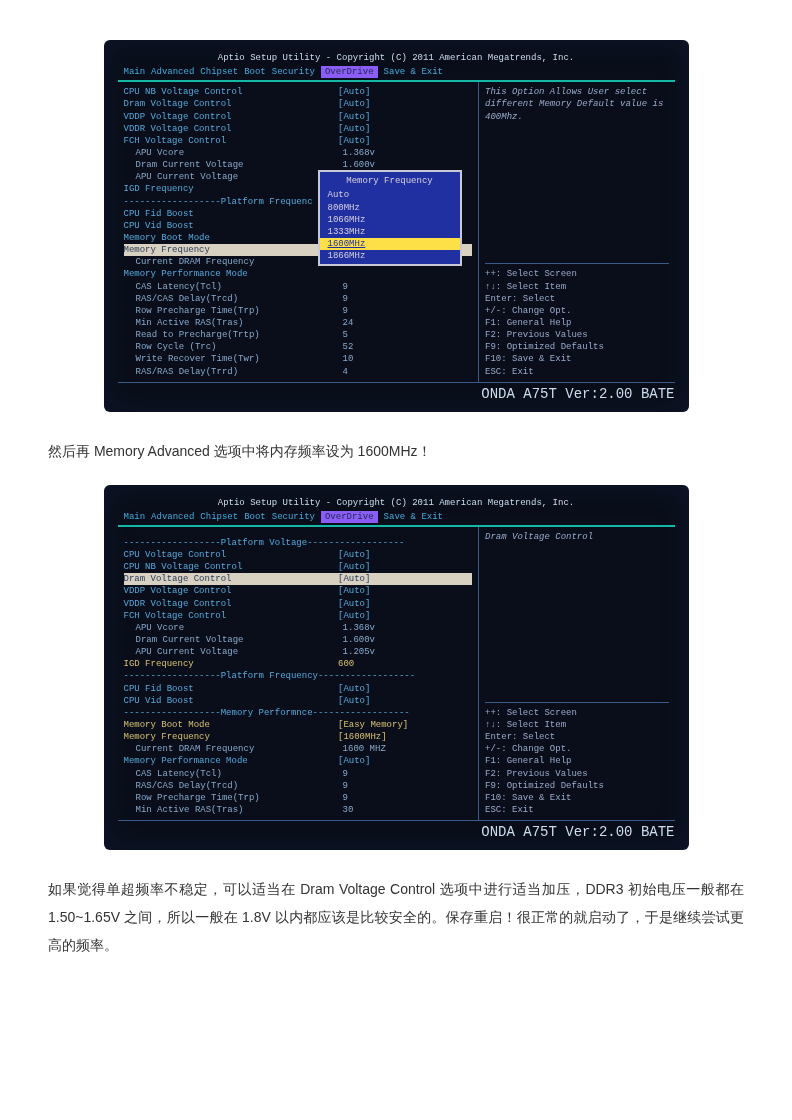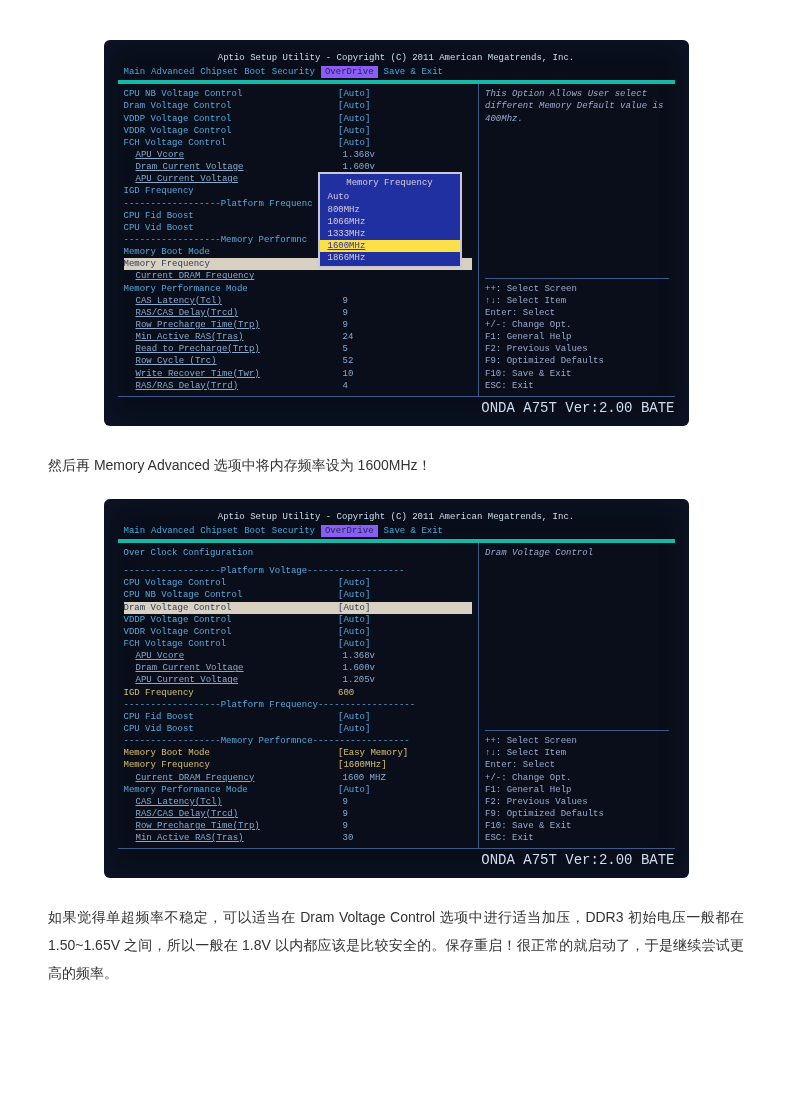--- a/index.html
+++ b/index.html
@@ -42,21 +42,21 @@
     margin-bottom: 2px;
     padding-left: 6px;
   }
   .bios-menu .active {
     background: #8b5cf6;
     color: #1a2a4a;
     padding: 0 4px;
   }
   .bios-body {
     display: flex;
-    border-top: 4px solid #14b8a6;
+    border-top: 2px solid #14b8a6;
     border-bottom: 1px solid #3a5a8a;
     position: relative;
   }
   .bios-left {
     flex: 1.9;
     border-right: 1px solid #3a5a8a;
     padding: 4px 6px;
   }
   .bios-right {
     flex: 1;
@@ -67,21 +67,21 @@
   .bios-row {
     display: flex;
     color: #8ac;
   }
   .bios-row .lbl { flex: 1.6; white-space: nowrap; }
   .bios-row .val { flex: 1; color: #8ac; white-space: nowrap; }
   .bios-row.yellow .lbl,
   .bios-row.yellow .val { color: #d8c070; }
   .bios-row.cyan .lbl,
   .bios-row.cyan .val { color: #5ad; }
-  .bios-row.indent1 .lbl { padding-left: 12px; text-decoration: underline; }
+  .bios-row.indent1 .lbl { padding-left: 12px; }
   .bios-row.selected {
     background: #d8d0c0;
   }
   .bios-row.selected .lbl { color: #2a3a5a; }
   .bios-row.selected .val { color: #2a3a5a; }
   .bios-help-top {
     color: #9ac;
     font-size: 9px;
     min-height: 80px;
     font-style: italic;
@@ -188,24 +188,20 @@
           <div class="bios-row cyan">
             <span class="lbl">------------------Platform Frequenc</span>
             <span class="val"></span>
           </div>
           <div class="bios-row cyan">
             <span class="lbl">CPU Fid Boost</span>
             <span class="val"></span>
           </div>
           <div class="bios-row cyan">
             <span class="lbl">CPU Vid Boost</span>
-            <span class="val"></span>
-          </div>
-          <div class="bios-row cyan">
-            <span class="lbl">------------------Memory Performnc</span>
             <span class="val"></span>
           </div>
           <div class="bios-row cyan">
             <span class="lbl">Memory Boot Mode</span>
             <span class="val"></span>
           </div>
           <div class="bios-row selected">
             <span class="lbl">Memory Frequency</span>
             <span class="val"></span>
           </div>
@@ -289,24 +285,20 @@
         <span>Main</span>
         <span>Advanced</span>
         <span>Chipset</span>
         <span>Boot</span>
         <span>Security</span>
         <span class="active">OverDrive</span>
         <span>Save &amp; Exit</span>
       </div>
     <div class="bios-body">
       <div class="bios-left">
-        <div class="bios-row cyan">
-            <span class="lbl">Over Clock Configuration</span>
-            <span class="val"></span>
-          </div>
         <div style="height:6px"></div>
         <div id="left2">
             <div class="bios-row cyan">
               <span class="lbl">------------------Platform Voltage------------------</span>
               <span class="val"></span>
             </div>
             <div class="bios-row cyan">
               <span class="lbl">CPU Voltage Control</span>
               <span class="val">[Auto]</span>
             </div>

